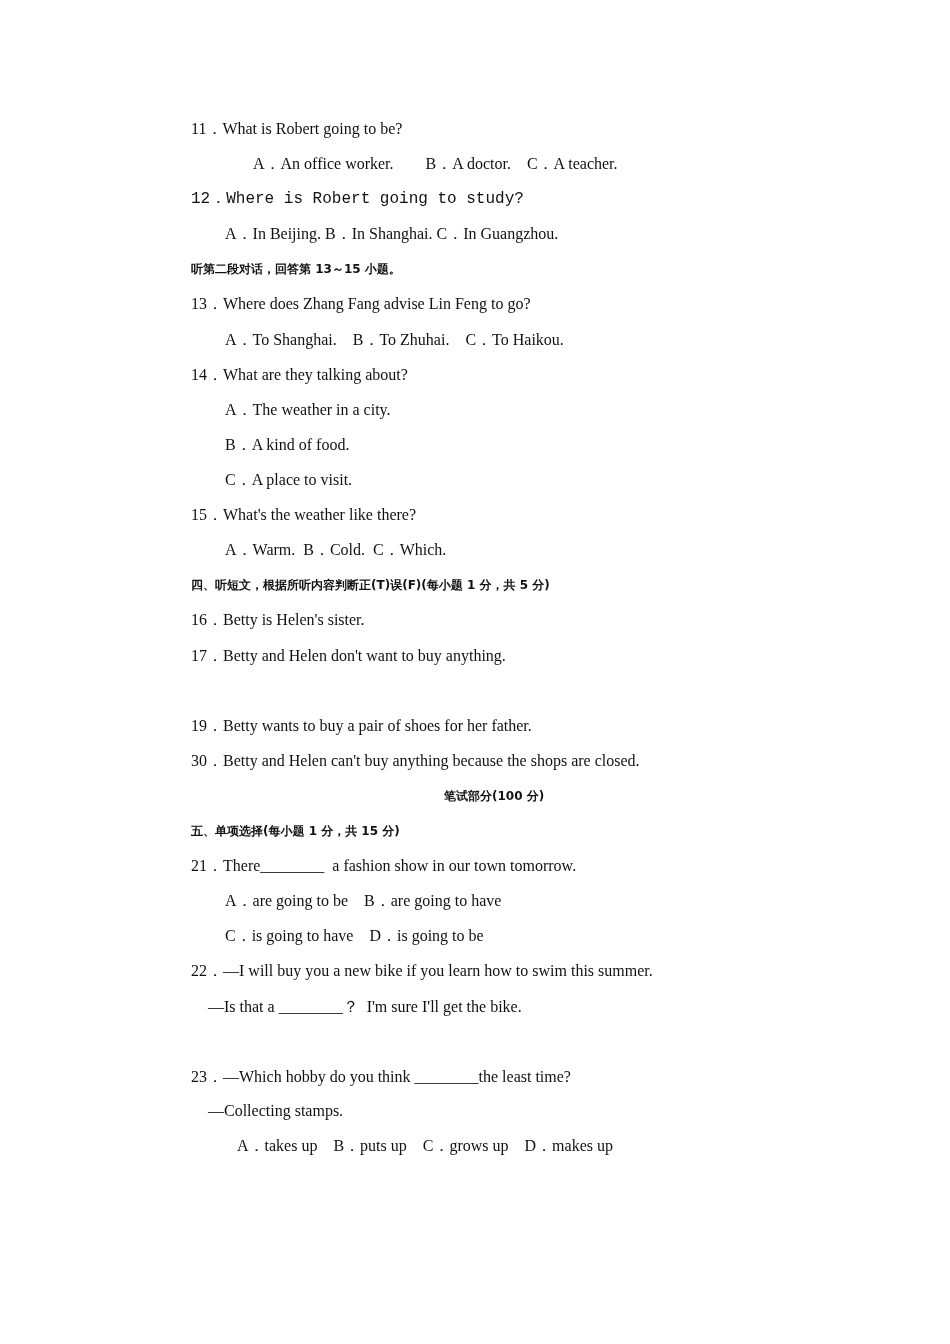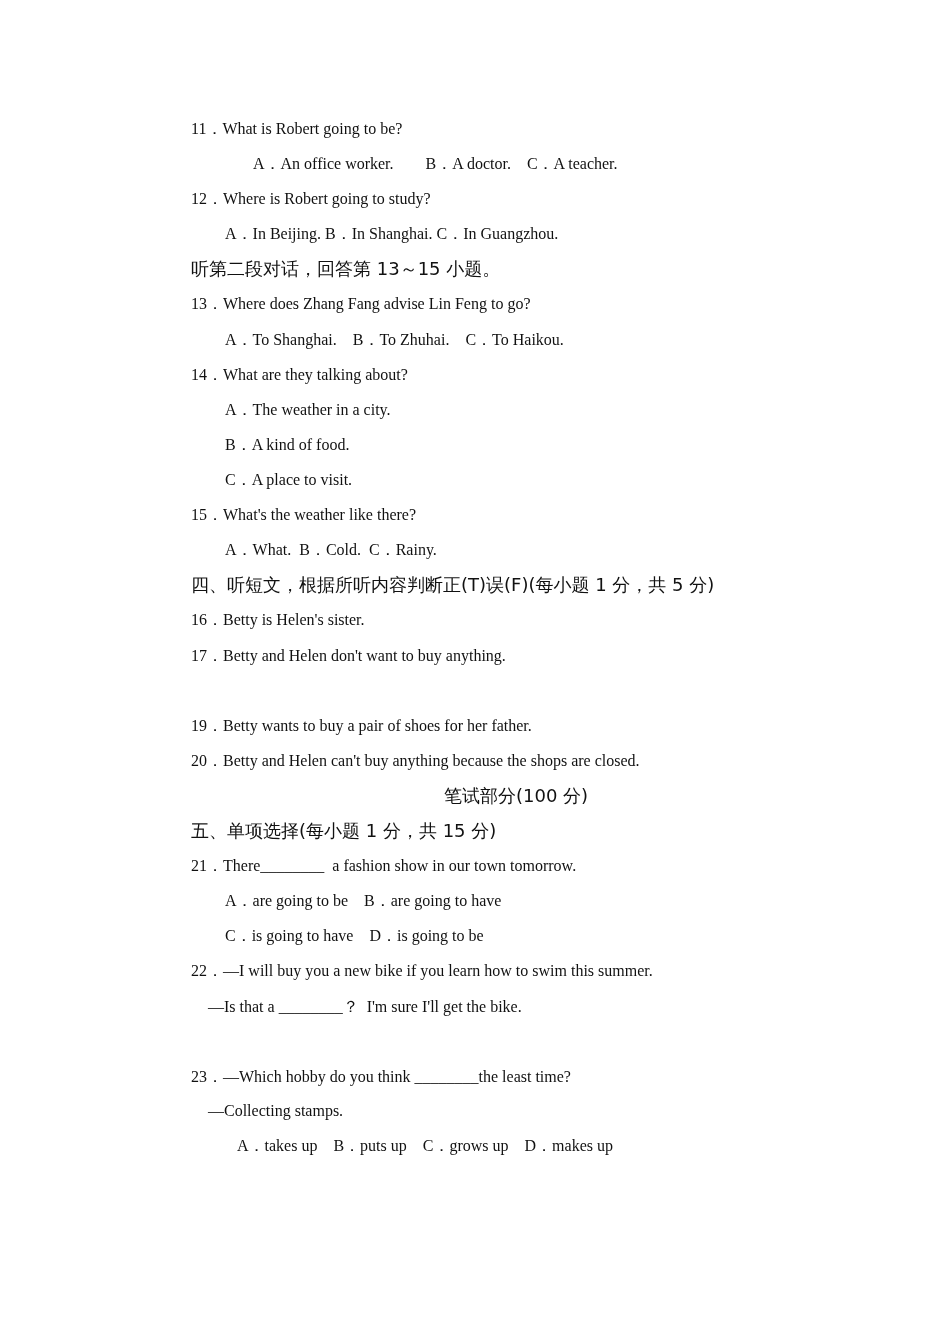--- a/index.html
+++ b/index.html
@@ -24,53 +24,54 @@
     }
     .line {
       position: absolute;
       font-size: 16px;
       line-height: 20px;
       white-space: pre;
       letter-spacing: 0;
     }
     .cn {
       font-family: "DejaVu Sans", "Liberation Sans", sans-serif;
-      font-size: 18px;
+      font-size: 12px;
+      font-weight: bold;
     }
   </style>
 </head>
 <body>
 
 <div class="page">
 
   <div class="line" style="left:177px; top:119px;">11．What is Robert going to be?</div>
   <div class="line" style="left:211px; top:154px;margin-left:28px;">A．An office worker.        B．A doctor.    C．A teacher.</div>
 
-  <div class="line" style="left:177px; top:189px;">12．Where is Robert going to study?</div>
+  <div class="line" style="left:177px; top:189px;font-family:Liberation Mono, monospace;">12．Where is Robert going to study?</div>
   <div class="line" style="left:211px; top:224px;">A．In Beijing. B．In Shanghai. C．In Guangzhou.</div>
 
   <div class="line cn" style="left:177px; top:259px;">听第二段对话，回答第 13～15 小题。</div>
 
   <div class="line" style="left:177px; top:294px;">13．Where does Zhang Fang advise Lin Feng to go?</div>
   <div class="line" style="left:211px; top:330px;">A．To Shanghai.    B．To Zhuhai.    C．To Haikou.</div>
 
   <div class="line" style="left:177px; top:365px;">14．What are they talking about?</div>
   <div class="line" style="left:211px; top:400px;">A．The weather in a city.</div>
   <div class="line" style="left:211px; top:435px;">B．A kind of food.</div>
   <div class="line" style="left:211px; top:470px;">C．A place to visit.</div>
 
   <div class="line" style="left:177px; top:505px;">15．What's the weather like there?</div>
-  <div class="line" style="left:211px; top:540px;">A．What.  B．Cold.  C．Rainy.</div>
+  <div class="line" style="left:211px; top:540px;">A．Warm.  B．Cold.  C．Which.</div>
 
   <div class="line cn" style="left:177px; top:575px;">四、听短文，根据所听内容判断正(T)误(F)(每小题 1 分，共 5 分)</div>
 
   <div class="line" style="left:177px; top:610px;">16．Betty is Helen's sister.</div>
   <div class="line" style="left:177px; top:646px;">17．Betty and Helen don't want to buy anything.</div>
   <div class="line" style="left:177px; top:716px;">19．Betty wants to buy a pair of shoes for her father.</div>
-  <div class="line" style="left:177px; top:751px;">20．Betty and Helen can't buy anything because the shops are closed.</div>
+  <div class="line" style="left:177px; top:751px;">30．Betty and Helen can't buy anything because the shops are closed.</div>
 
   <div class="line cn" style="left:430px; top:786px;">笔试部分(100 分)</div>
 
   <div class="line cn" style="left:177px; top:821px;">五、单项选择(每小题 1 分，共 15 分)</div>
 
   <div class="line" style="left:177px; top:856px;">21．There________  a fashion show in our town tomorrow.</div>
   <div class="line" style="left:211px; top:891px;">A．are going to be    B．are going to have</div>
   <div class="line" style="left:211px; top:926px;">C．is going to have    D．is going to be</div>
 
   <div class="line" style="left:177px; top:961px;">22．—I will buy you a new bike if you learn how to swim this summer.</div>

